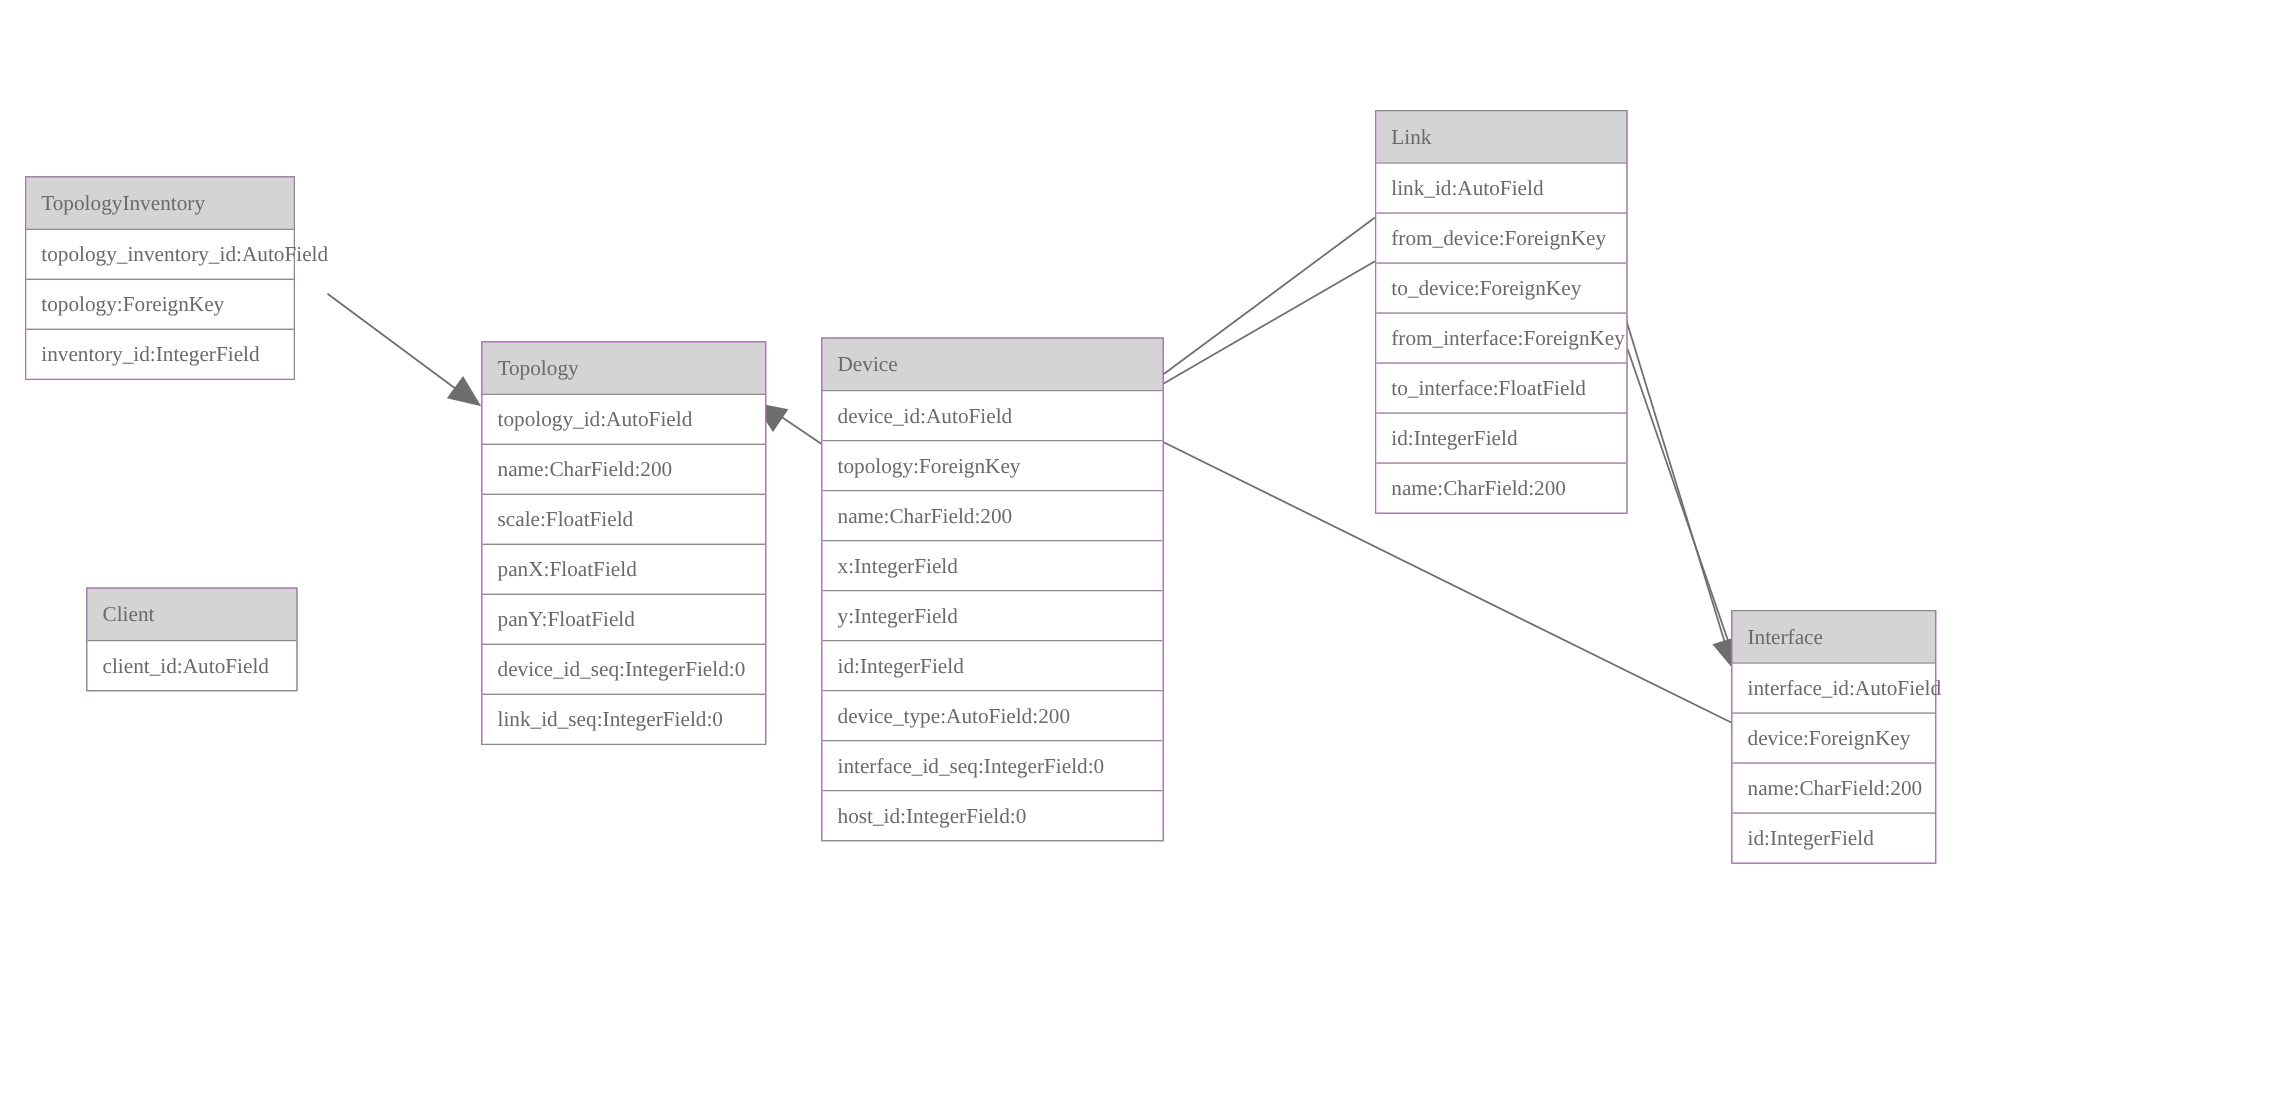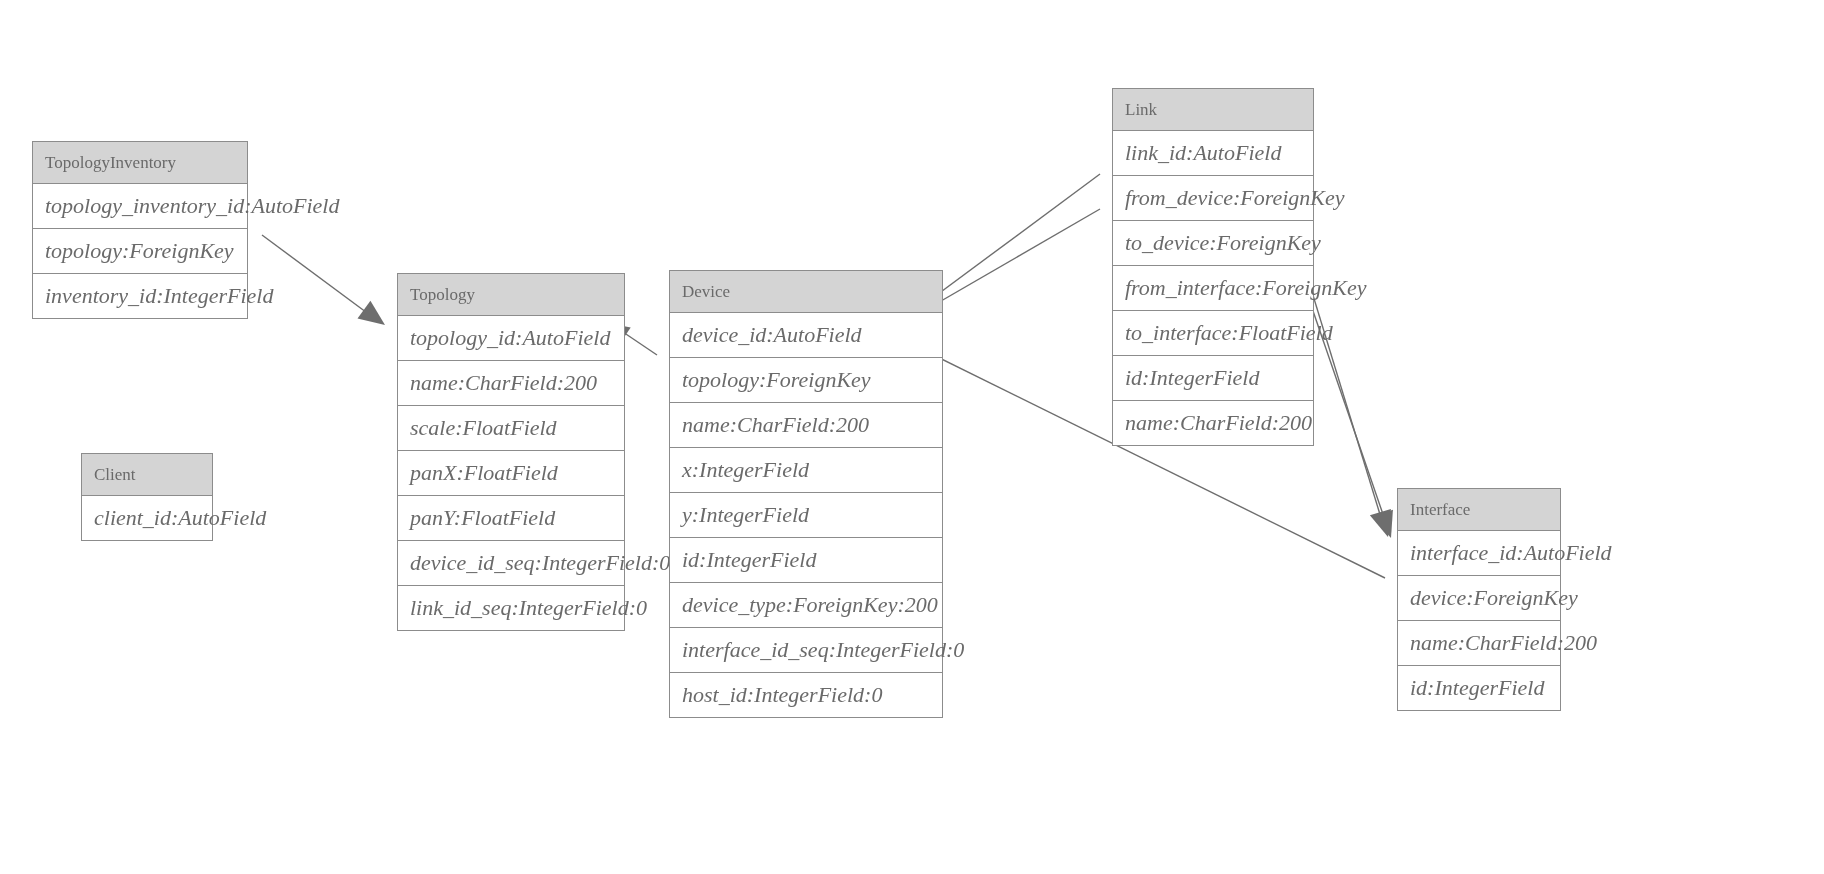--- a/index.html
+++ b/index.html
@@ -24,45 +24,43 @@
     width: 1824px;
     height: 874px;
     pointer-events: none;
   }
   .entity {
     position: absolute;
     box-sizing: border-box;
     border: 1px solid #8c8c8c;
     background: #d946ef;
     z-index: 5;
-    margin-left: 12px;
   }
   .entity-header {
     box-sizing: border-box;
     background: #d4d4d4;
     border-bottom: 1px solid #8c8c8c;
     color: #6a6a6a;
     font-size: 17px;
     line-height: 1;
     padding: 12px 10px 12px 12px;
     white-space: nowrap;
   }
   .entity-fields {
     display: block;
   }
   .entity-field {
     box-sizing: border-box;
     border-top: 1px solid #8c8c8c;
     color: #6a6a6a;
-    font-size: 22px;
+    font-size: 17px;
     line-height: 1;
     padding: 11px 10px 11px 12px;
     white-space: nowrap;
     background: #ffffff;
-    font-style: italic;
   }
   .entity-field:first-child {
     border-top: none;
   }
 </style>
 </head>
 <body>
 
 <div id="canvas">
 
@@ -122,21 +120,21 @@
       </div>
       <div class="entity" style="left: 657px; top: 270px; width: 274px;">
         <div class="entity-header">Device</div>
         <div class="entity-fields">
           <div class="entity-field">device_id:AutoField</div>
           <div class="entity-field">topology:ForeignKey</div>
           <div class="entity-field">name:CharField:200</div>
           <div class="entity-field">x:IntegerField</div>
           <div class="entity-field">y:IntegerField</div>
           <div class="entity-field">id:IntegerField</div>
-          <div class="entity-field">device_type:ForeignKey:200</div>
+          <div class="entity-field">device_type:AutoField:200</div>
           <div class="entity-field">interface_id_seq:IntegerField:0</div>
           <div class="entity-field">host_id:IntegerField:0</div>
         </div>
       </div>
       <div class="entity" style="left: 1100px; top: 88px; width: 202px;">
         <div class="entity-header">Link</div>
         <div class="entity-fields">
           <div class="entity-field">link_id:AutoField</div>
           <div class="entity-field">from_device:ForeignKey</div>
           <div class="entity-field">to_device:ForeignKey</div>
@@ -148,21 +146,21 @@
       </div>
       <div class="entity" style="left: 1385px; top: 488px; width: 164px;">
         <div class="entity-header">Interface</div>
         <div class="entity-fields">
           <div class="entity-field">interface_id:AutoField</div>
           <div class="entity-field">device:ForeignKey</div>
           <div class="entity-field">name:CharField:200</div>
           <div class="entity-field">id:IntegerField</div>
         </div>
       </div>
-      <div class="entity" style="left: 69px; top: 453px; width: 132px;">
+      <div class="entity" style="left: 69px; top: 470px; width: 169px;">
         <div class="entity-header">Client</div>
         <div class="entity-fields">
           <div class="entity-field">client_id:AutoField</div>
         </div>
       </div>
     </div>
 
 </div>
 
 </body></html>

